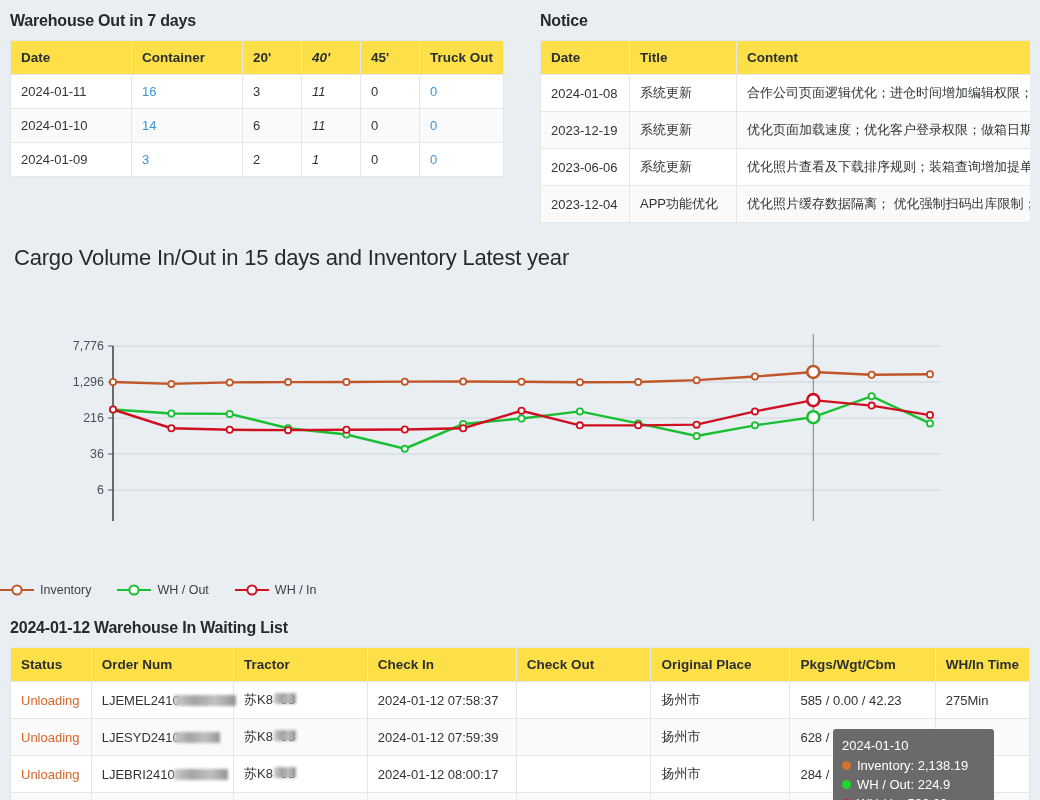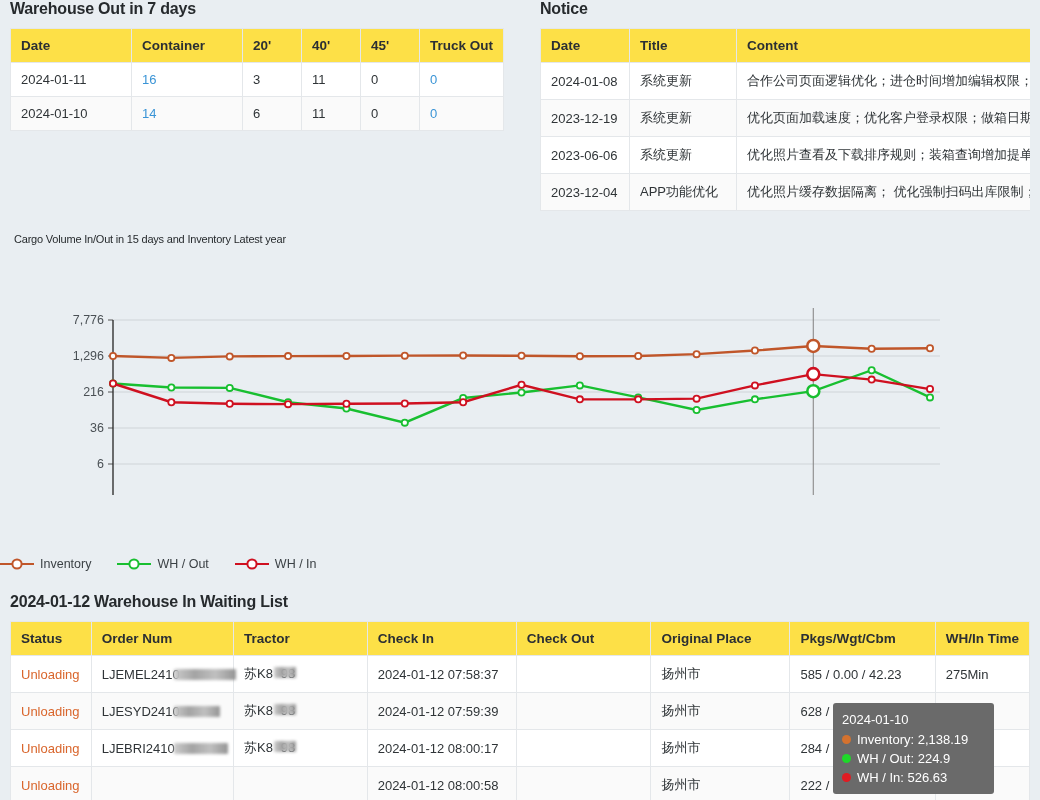--- a/index.html
+++ b/index.html
@@ -7,38 +7,38 @@
     width:1040px;height:800px;
     background:#e9eef2;
     font-family:"Liberation Sans",sans-serif;
     color:#2f3437;
     overflow:hidden;
   }
   .panel-title{
     font-size:16px;font-weight:bold;color:#262a2d;
     margin:0 0 10px 10px;letter-spacing:-.2px;
   }
-  .top-row{display:flex;gap:16px;padding-top:0;}
+  .top-row{display:flex;gap:16px;padding-top:12px;}
   .col-left{width:514px;}
   .col-right{width:510px;overflow:hidden;}
 
   table{border-collapse:collapse;width:100%;font-size:13px;background:#fff;}
   table td,table th{border:1px solid #e4e7ea;padding:9px 10px;text-align:left;white-space:nowrap;}
   thead th{background:#fde047;font-weight:bold;color:#2b2f33;font-size:13.5px;}
   tbody tr:nth-child(even){background:#fafafa;}
   .lnk{color:#3a94d6;}
   .tbl-wrap{margin:0 10px;overflow:hidden;}
   .notice-wrap table{width:1010px;}
   .notice-wrap td:nth-child(1){width:68px;}
   .notice-wrap td:nth-child(2){width:86px;}
 
   .w7 td:nth-child(1),.w7 th:nth-child(1){width:100px;}
   .w7 td:nth-child(2),.w7 th:nth-child(2){width:90px;}
   .w7 td:nth-child(3),.w7 th:nth-child(3){width:38px;}
-  .w7 td:nth-child(4),.w7 th:nth-child(4){width:38px;}
+  .w7 td:nth-child(4),.w7 th:nth-child(4){width:38px;font-style:italic;}
   .w7 td:nth-child(5),.w7 th:nth-child(5){width:38px;}
 
   .chart-section{margin-top:22px;position:relative;}
   .chart-box{position:relative;width:1040px;height:300px;}
   .tooltip{
     position:absolute;left:833px;top:448px;width:143px;
     background:#6a6a6a;color:#fff;border-radius:3px;
     padding:7px 9px;font-size:13px;line-height:19px;z-index:30;
   }
   .tooltip .t-date{margin-bottom:1px;}
@@ -93,20 +93,28 @@
               <td class="lnk">0</td>
             </tr>
             <tr>
               <td class="">2024-01-10</td>
               <td class="lnk">14</td>
               <td class="">6</td>
               <td class="">11</td>
               <td class="">0</td>
               <td class="lnk">0</td>
             </tr>
+            <tr>
+              <td class="">2024-01-09</td>
+              <td class="lnk">3</td>
+              <td class="">2</td>
+              <td class="">1</td>
+              <td class="">0</td>
+              <td class="lnk">0</td>
+            </tr>
           </tbody>
       </table>
     </div>
   </div>
 
   <div class="col-right">
     <div class="panel-title">Notice</div>
     <div class="tbl-wrap notice-wrap">
       <table>
         <thead>
@@ -137,21 +145,21 @@
               <td>APP功能优化</td>
               <td>优化照片缓存数据隔离； 优化强制扫码出库限制；</td>
             </tr>
           </tbody>
       </table>
     </div>
   </div>
 </div>
 
 <div class="chart-section">
-  <div class="panel-title" style="font-size:11px;font-weight:normal;margin-left:14px;">Cargo Volume In/Out in 15 days and Inventory Latest year</div>
+  <div class="panel-title" style="font-size:22px;font-weight:normal;margin-left:14px;">Cargo Volume In/Out in 15 days and Inventory Latest year</div>
   <div class="chart-box">
     <svg id="chart-svg" width="1040" height="240">
         <line x1="113" y1="245" x2="940" y2="245" stroke="#cfd4d8" stroke-width="1"></line>
         <line x1="108" y1="245" x2="113" y2="245" stroke="#555" stroke-width="1"></line>
         <text x="104" y="249" text-anchor="end" font-size="12.5" fill="#4a5055" font-family="&quot;Liberation Sans&quot;,sans-serif">1</text>
         <line x1="113" y1="209" x2="940" y2="209" stroke="#cfd4d8" stroke-width="1"></line>
         <line x1="108" y1="209" x2="113" y2="209" stroke="#555" stroke-width="1"></line>
         <text x="104" y="213" text-anchor="end" font-size="12.5" fill="#4a5055" font-family="&quot;Liberation Sans&quot;,sans-serif">6</text>
         <line x1="113" y1="173" x2="940" y2="173" stroke="#cfd4d8" stroke-width="1"></line>
         <line x1="108" y1="173" x2="113" y2="173" stroke="#555" stroke-width="1"></line>

